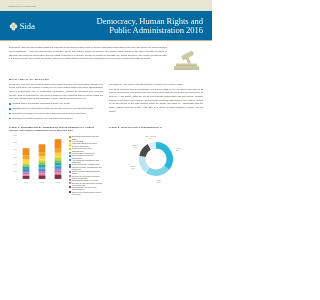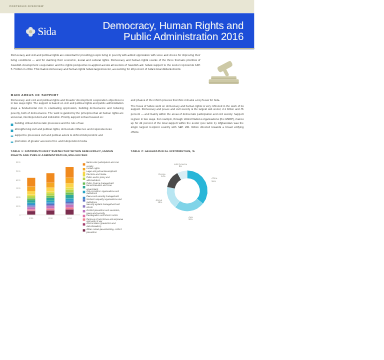--- a/index.html
+++ b/index.html
@@ -16,40 +16,40 @@
     height:11px;background:#e8e6d4;
     display:flex;align-items:center;
   }
   .topbar .kicker{
     font-size:2.1px;letter-spacing:.25px;color:#8d8a70;
     margin-left:8px;text-transform:uppercase;font-weight:bold;
   }
 
   
   .header{
-    height:30px;background:#1d4ed8;
-    display:flex;align-items:center;position:relative;margin-left:12px;
+    height:30px;background:#0369a1;
+    display:flex;align-items:center;position:relative;
   }
   .header:after{
     content:"";position:absolute;left:0;right:0;bottom:0;height:1px;
     background:#bcb792;
   }
   .logo{
     width:50px;flex:none;display:flex;align-items:center;
     margin-left:9px;gap:1.5px;
   }
   .logo-mark{width:9px;height:9px;flex:none;}
   .logo-word{
     font-family:"Liberation Serif", serif;
     font-size:9px;color:#fbfaf3;line-height:1;
     letter-spacing:-.2px;
   }
   .header-titles{
     flex:1;text-align:right;padding-right:9px;
-    font-family:Liberation Sans, sans-serif;
+    font-family:Liberation Serif, serif;
     color:#fdfdf6;line-height:1.02;
   }
   .header-titles .t1,.header-titles .t2{
     font-size:8.6px;display:block;letter-spacing:-.05px;
   }
 
   
   .intro{
     padding:5px 9px 0 9px;
     display:flex;gap:4px;align-items:flex-start;

